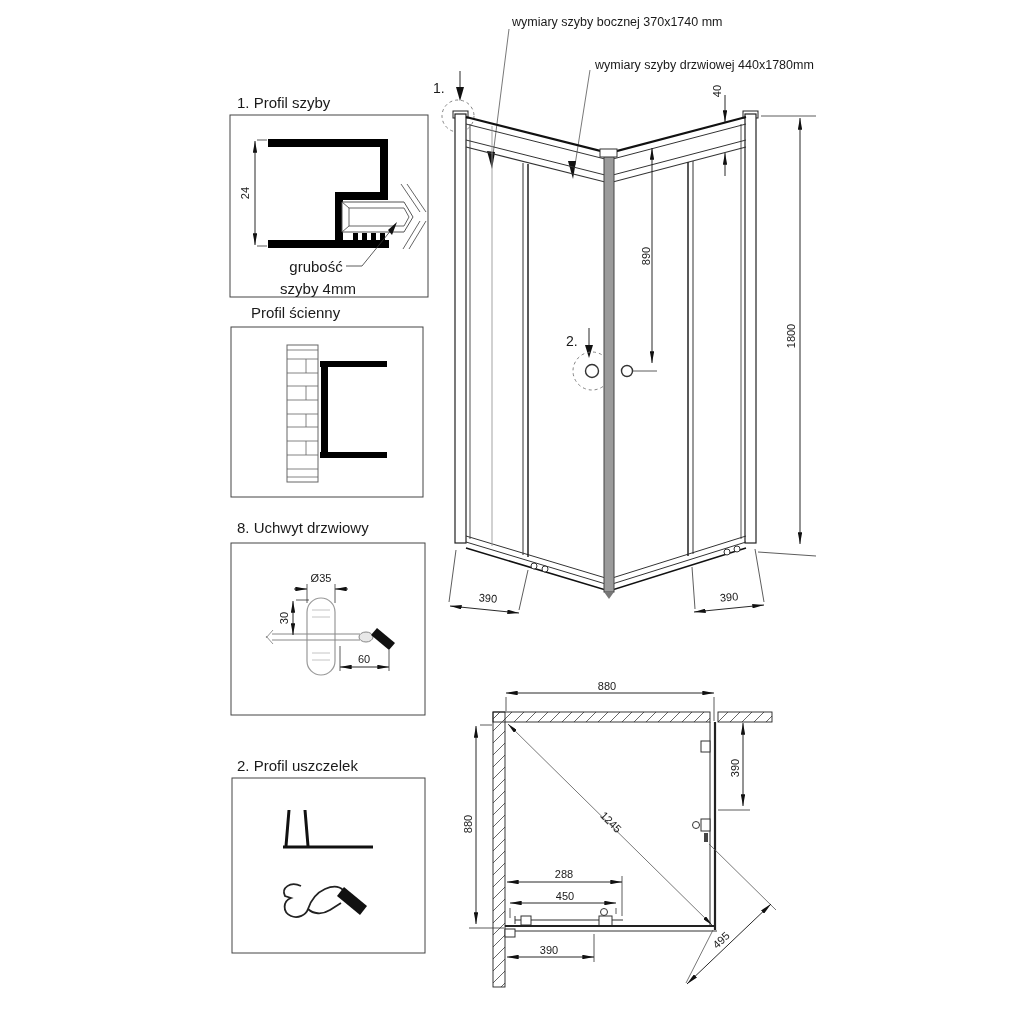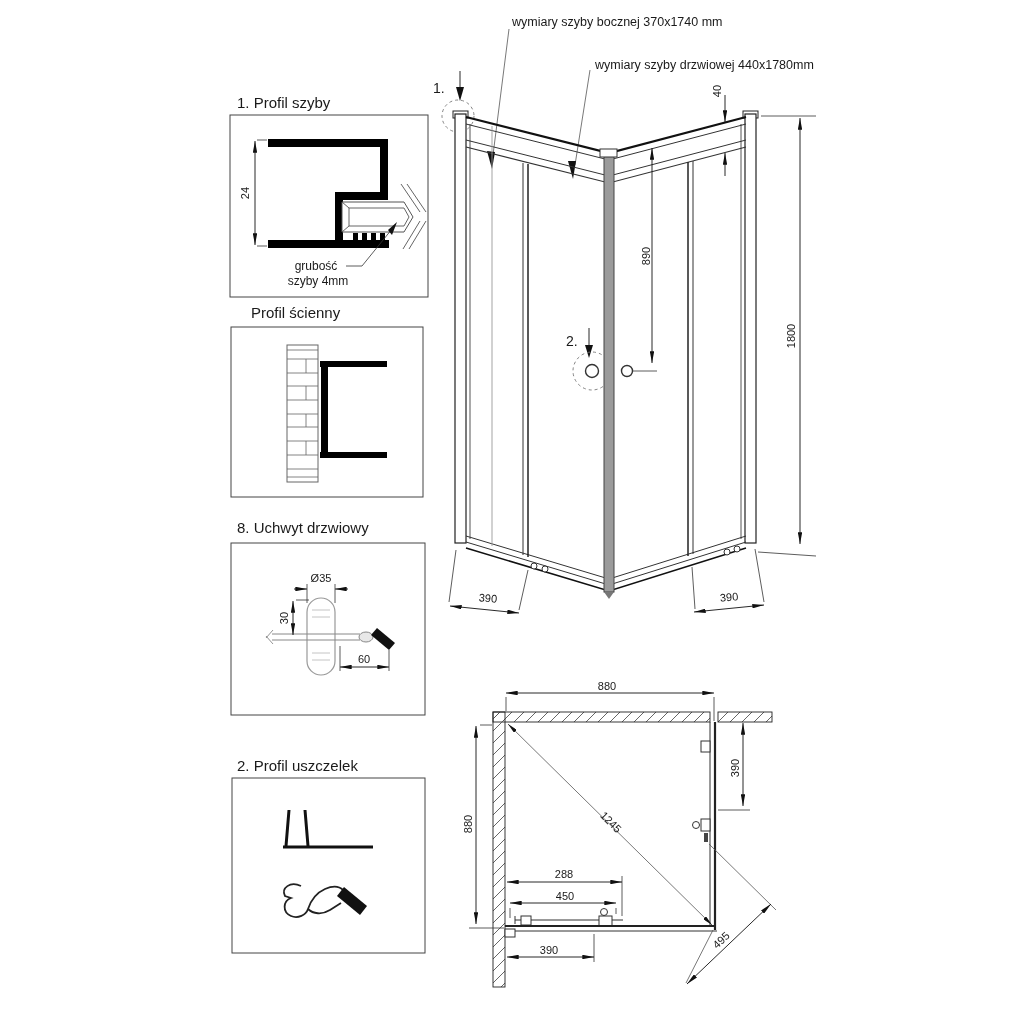--- a/index.html
+++ b/index.html
@@ -4,21 +4,21 @@
 <style>
   html,body{margin:0;padding:0;background:#fff;}
   #canvas{position:relative;width:1024px;height:1024px;background:#fff;overflow:hidden;
           font-family:"Liberation Sans", sans-serif;color:#1a1a1a;}
   #art{position:absolute;left:0;top:0;}
   .lbl{position:absolute;white-space:nowrap;color:#1a1a1a;}
   .ann{font-size:12.5px;}
   .ttl{font-size:15px;}
   .ref{font-size:14px;}
   .dim{font-size:11px;transform:translate(-50%,-50%);}
-  .note{font-size:12px;transform:translate(-50%,-50%);}
+  .note{font-size:15px;transform:translate(-50%,-50%);}
   .r90{transform:translate(-50%,-50%) rotate(-90deg);}
   .r45{transform:translate(-50%,-50%) rotate(44.5deg);}
   .rm45{transform:translate(-50%,-50%) rotate(-43deg);}
   .r5{transform:translate(-50%,-50%) rotate(5deg);}
   .rm5{transform:translate(-50%,-50%) rotate(-5deg);}
 </style>
 </head>
 <body>
 
 <div id="canvas">
@@ -215,21 +215,21 @@
   <span class="lbl ref" style="left:433px;top:80px">1.</span>
   <span class="lbl ref" style="left:566px;top:333px">2.</span>
 
   <span class="lbl ttl" style="left:237px;top:94px">1. Profil szyby</span>
   <span class="lbl ttl" style="left:251px;top:304px">Profil ścienny</span>
   <span class="lbl ttl" style="left:237px;top:519px">8. Uchwyt drzwiowy</span>
   <span class="lbl ttl" style="left:237px;top:757px">2. Profil uszczelek</span>
 
   <span class="lbl dim r90" style="left:245px;top:193px">24</span>
   <span class="lbl note" style="left:316px;top:266px">grubość</span>
-  <span class="lbl note" style="left:318px;top:281px">szyby 4mm</span>
+  <span class="lbl note" style="left:318px;top:288px">szyby 4mm</span>
 
   <span class="lbl dim" style="left:321px;top:578px">Ø35</span>
   <span class="lbl dim r90" style="left:284px;top:618px">30</span>
   <span class="lbl dim" style="left:364px;top:659px">60</span>
 
   <span class="lbl dim r90" style="left:717px;top:91px">40</span>
   <span class="lbl dim r90" style="left:646px;top:256px">890</span>
   <span class="lbl dim r90" style="left:791px;top:336px">1800</span>
   <span class="lbl dim r5" style="left:488px;top:598px">390</span>
   <span class="lbl dim rm5" style="left:729px;top:597px">390</span>

